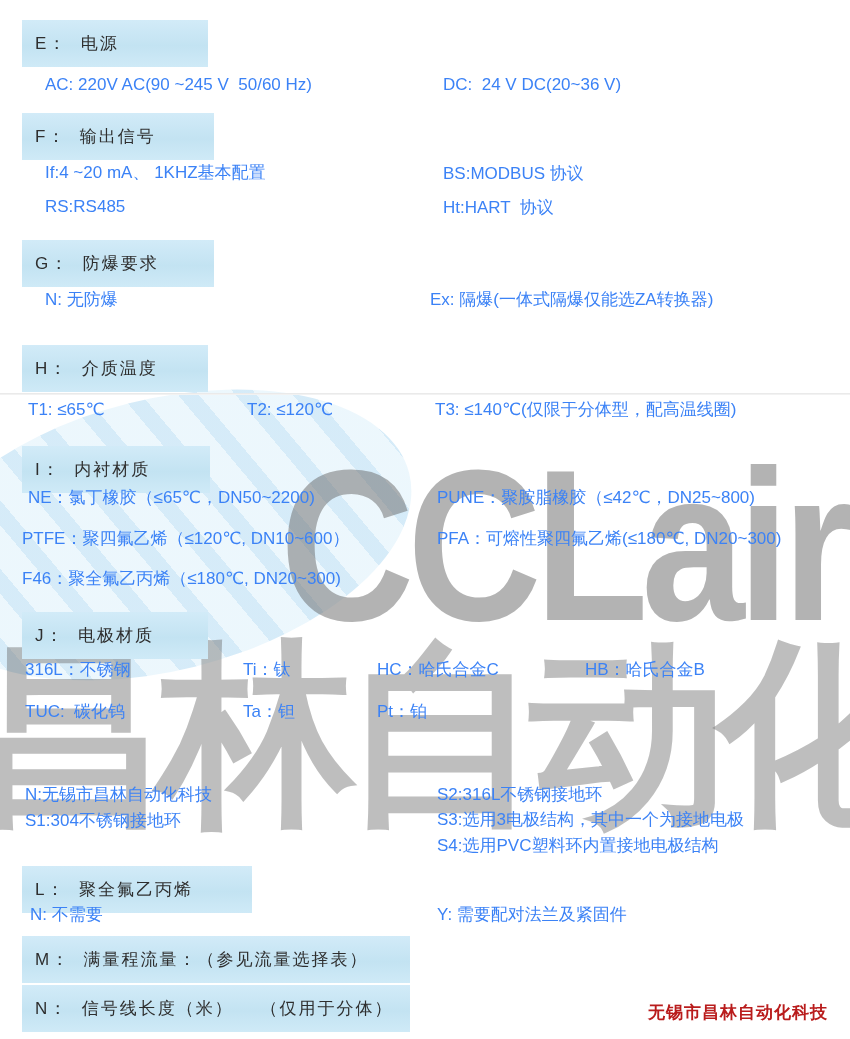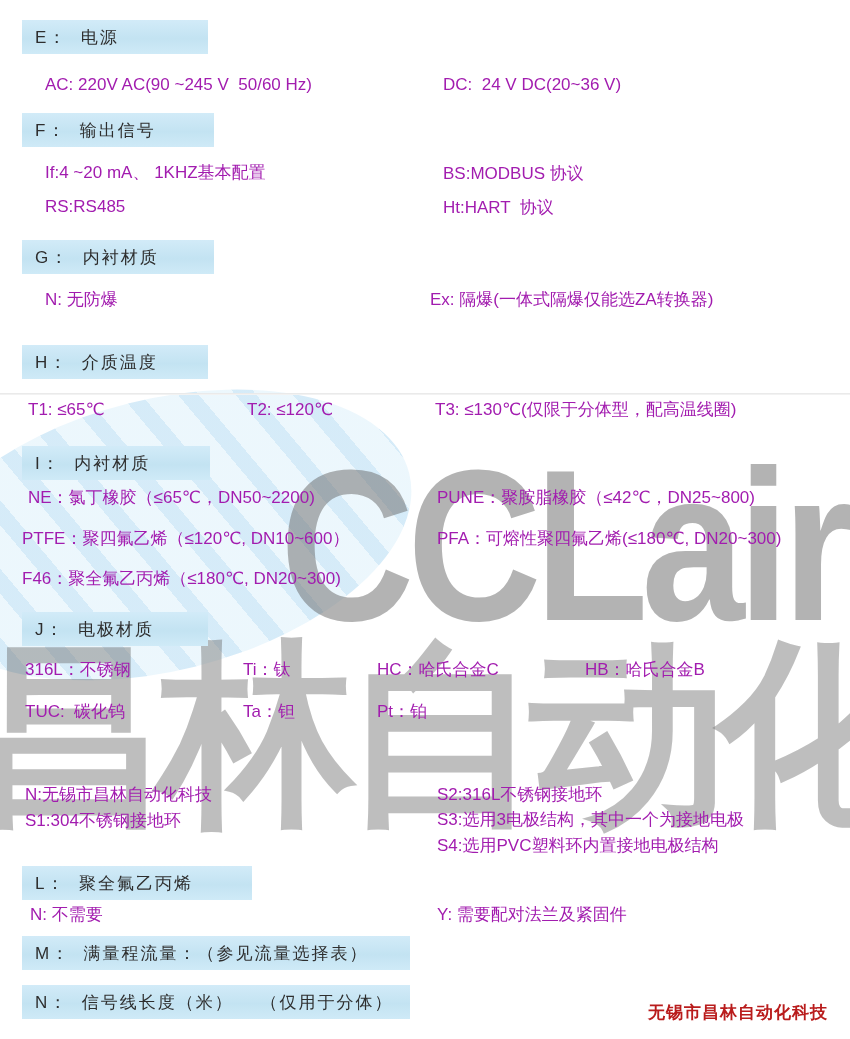--- a/index.html
+++ b/index.html
@@ -26,31 +26,31 @@
   }
   .wm-cn{
     position:absolute;left:-28px;top:636px;
     font-size:198px;font-weight:bold;line-height:1;
     letter-spacing:-12px;color:rgba(110,110,110,.45);white-space:nowrap;
   }
   
   .hairline{position:absolute;left:0;top:393px;width:850px;height:2px;
     background:linear-gradient(180deg,#e6e6e6,#f6f6f6);}
   .s-hdr{
-    position:absolute;left:22px;height:34px;box-sizing:border-box;
+    position:absolute;left:22px;height:47px;box-sizing:border-box;
     display:flex;align-items:center;padding:0 10px 0 13px;
     background:linear-gradient(180deg,#d2ebf8 0%,#c3e3f2 55%,#cfeaf7 100%);
     color:#2e2e2e;font-size:17px;letter-spacing:2px;white-space:pre;
   }
   .h-e{top:20px;width:186px}  .h-f{top:113px;width:192px}
   .h-g{top:240px;width:192px} .h-h{top:345px;width:186px}
   .h-i{top:446px;width:188px} .h-j{top:612px;width:186px}
   .h-k{top:737px;width:218px} .h-l{top:866px;width:230px}
   .h-m{top:936px;width:388px} .h-n{top:985px;width:388px}
-  .itm{position:absolute;font-size:17px;color:#a21caf;white-space:pre;line-height:1.25;}
+  .itm{position:absolute;font-size:17px;color:#3b82f6;white-space:pre;line-height:1.25;}
   .i-e0{left:45px;top:74px}   .i-e1{left:443px;top:74px}
   .i-f0{left:45px;top:162px}  .i-f1{left:45px;top:196px}
   .i-f2{left:443px;top:163px} .i-f3{left:443px;top:197px}
   .i-g0{left:45px;top:289px}  .i-g1{left:430px;top:289px}
   .i-h0{left:28px;top:399px}  .i-h1{left:247px;top:399px} .i-h2{left:435px;top:399px}
   .i-i0{left:28px;top:487px}  .i-i1{left:437px;top:487px}
   .i-i2{left:22px;top:528px}  .i-i3{left:437px;top:528px} .i-i4{left:22px;top:568px}
   .i-j0{left:25px;top:659px}  .i-j1{left:243px;top:659px}
   .i-j2{left:377px;top:659px} .i-j3{left:585px;top:659px}
   .i-j4{left:25px;top:701px}  .i-j5{left:243px;top:701px} .i-j6{left:377px;top:701px}
@@ -78,28 +78,28 @@
   <div class="s-hdr h-e">E：  电源</div>
   <div class="itm i-e0">AC: 220V AC(90 ~245 V  50/60 Hz)</div>
   <div class="itm i-e1">DC:  24 V DC(20~36 V)</div>
 
   <div class="s-hdr h-f">F：  输出信号</div>
   <div class="itm i-f0">If:4 ~20 mA、 1KHZ基本配置</div>
   <div class="itm i-f1">RS:RS485</div>
   <div class="itm i-f2">BS:MODBUS 协议</div>
   <div class="itm i-f3">Ht:HART  协议</div>
 
-  <div class="s-hdr h-g">G：  内衬材质</div>
+  <div class="s-hdr h-g">G：  防爆要求</div>
   <div class="itm i-g0">N: 无防爆</div>
   <div class="itm i-g1">Ex: 隔爆(一体式隔爆仅能选ZA转换器)</div>
 
   <div class="s-hdr h-h">H：  介质温度</div>
   <div class="itm i-h0">T1: ≤65℃</div>
   <div class="itm i-h1">T2: ≤120℃</div>
-  <div class="itm i-h2">T3: ≤130℃(仅限于分体型，配高温线圈)</div>
+  <div class="itm i-h2">T3: ≤140℃(仅限于分体型，配高温线圈)</div>
 
   <div class="s-hdr h-i">I：  内衬材质</div>
   <div class="itm i-i0">NE：氯丁橡胶（≤65℃，DN50~2200)</div>
   <div class="itm i-i1">PUNE：聚胺脂橡胶（≤42℃，DN25~800)</div>
   <div class="itm i-i2">PTFE：聚四氟乙烯（≤120℃, DN10~600）</div>
   <div class="itm i-i3">PFA：可熔性聚四氟乙烯(≤180℃, DN20~300)</div>
   <div class="itm i-i4">F46：聚全氟乙丙烯（≤180℃, DN20~300)</div>
 
   <div class="s-hdr h-j">J：  电极材质</div>
   <div class="itm i-j0">316L：不锈钢</div>

